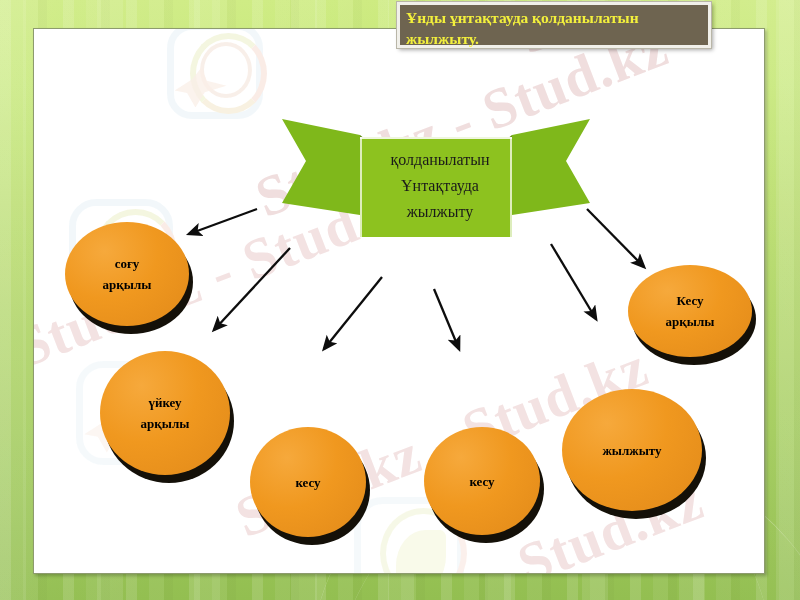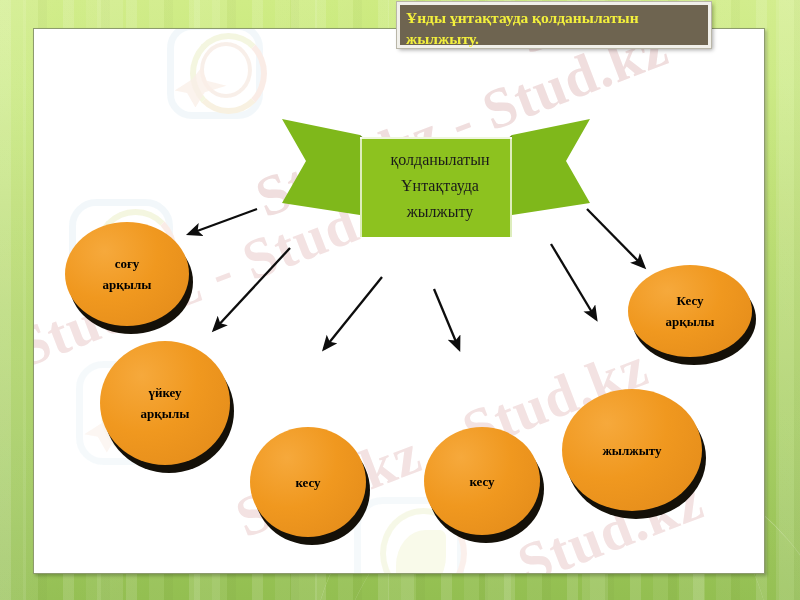--- a/index.html
+++ b/index.html
@@ -255,21 +255,21 @@
 
     <div class="node" style="left:594px;top:236px;width:124px;height:92px;">
       <div class="shadow"></div>
       <div class="body"></div>
       <div class="label">
         <span>Кесу</span>
         <span>арқылы</span>
       </div>
     </div>
 
-    <div class="node" style="left:66px;top:312px;width:130px;height:124px;">
+    <div class="node" style="left:66px;top:322px;width:130px;height:124px;">
       <div class="shadow"></div>
       <div class="body"></div>
       <div class="label">
         <span>үйкеу</span>
         <span>арқылы</span>
       </div>
     </div>
 
     <div class="node" style="left:216px;top:398px;width:116px;height:110px;">
       <div class="shadow"></div>

